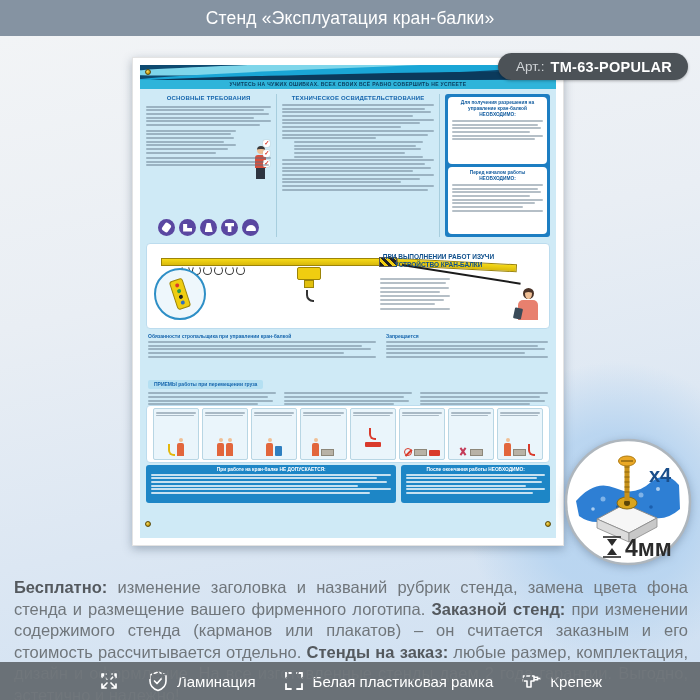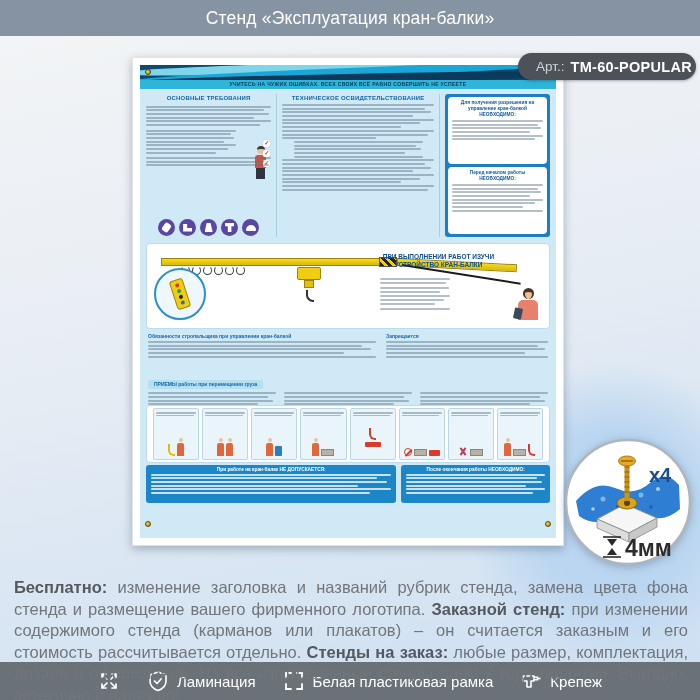--- a/index.html
+++ b/index.html
@@ -15,23 +15,23 @@
     background:
       radial-gradient(circle at 88% 76%, rgba(183,212,240,.9) 0 80px, rgba(183,212,240,0) 150px),
       linear-gradient(168deg,#f2f4f6 0%, #e9eef4 38%, #cfe0f2 100%); }
 
   .bottom-bar { height:38px; background:#6a7177; display:flex; align-items:center;
     justify-content:center; gap:27px; }
   .bb-item { display:flex; align-items:center; gap:8px; color:#fff; font-size:15px; }
   .bb-item svg { display:block; }
 
   
-  .art-badge { position:absolute; top:17px; right:4px; height:27px; z-index:30;
+  .art-badge { position:absolute; top:17px; right:12px; height:27px; z-index:30;
     background:#4c5257; border-radius:14px; display:flex; align-items:center;
-    padding:0 4px 0 18px; box-shadow:0 1px 3px rgba(0,0,0,.3); }
+    padding:0 16px 0 18px; box-shadow:0 1px 3px rgba(0,0,0,.3); }
   .art-badge .lbl { color:#cfd3d6; font-size:13.5px; margin-right:6px; }
   .art-badge .val { color:#fff; font-size:14.5px; font-weight:bold; letter-spacing:.3px; }
 
   
   .descr { position:absolute; left:14px; right:12px; top:541px;
     font-size:16.5px; line-height:21.5px; color:#70767b; text-align:justify; }
   .descr b { color:#54595e; }
 
   
   .poster { position:absolute; left:132px; top:21px; width:432px; height:489px;
@@ -211,21 +211,21 @@
 <body>
 
 <div class="top-bar">
   <div class="t">Стенд «Эксплуатация кран-балки»</div>
 </div>
 
 <div class="main">
 
   <div class="art-badge">
     <span class="lbl">Арт.:</span>
-    <span class="val">ТМ-60-POPULAR</span>
+    <span class="val">ТМ-63-POPULAR</span>
   </div>
 
   <div class="poster">
     <div class="p-inner">
       <span class="screw tl"></span>
       <span class="screw tr"></span>
       <span class="screw bl"></span>
       <span class="screw br"></span>
 
       <div class="p-waves">

